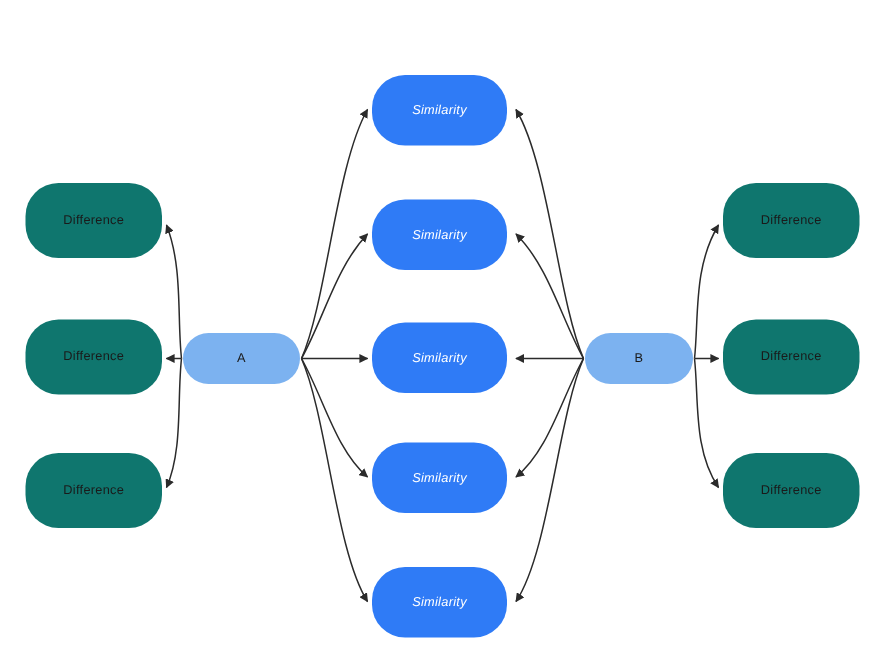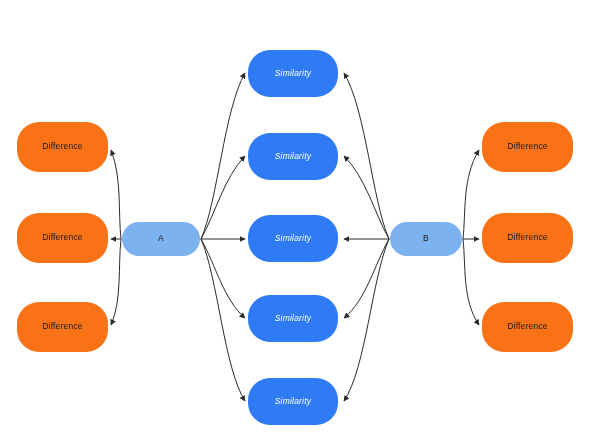--- a/index.html
+++ b/index.html
@@ -36,21 +36,21 @@
   }
   .node-similarity {
     background: #2f7bf6;
     color: #ffffff;
     border-radius: 22px;
     font-size: 8.5px;
     font-style: italic;
     letter-spacing: 0.2px;
   }
   .node-difference {
-    background: #f97316;
+    background: #0f766e;
     color: #1a1a1a;
     border-radius: 22px;
     font-size: 8.5px;
     letter-spacing: 0.2px;
   }
   .node-entity {
     background: #7cb2f0;
     color: #1a1a1a;
     border-radius: 18px;
     font-size: 8.5px;

